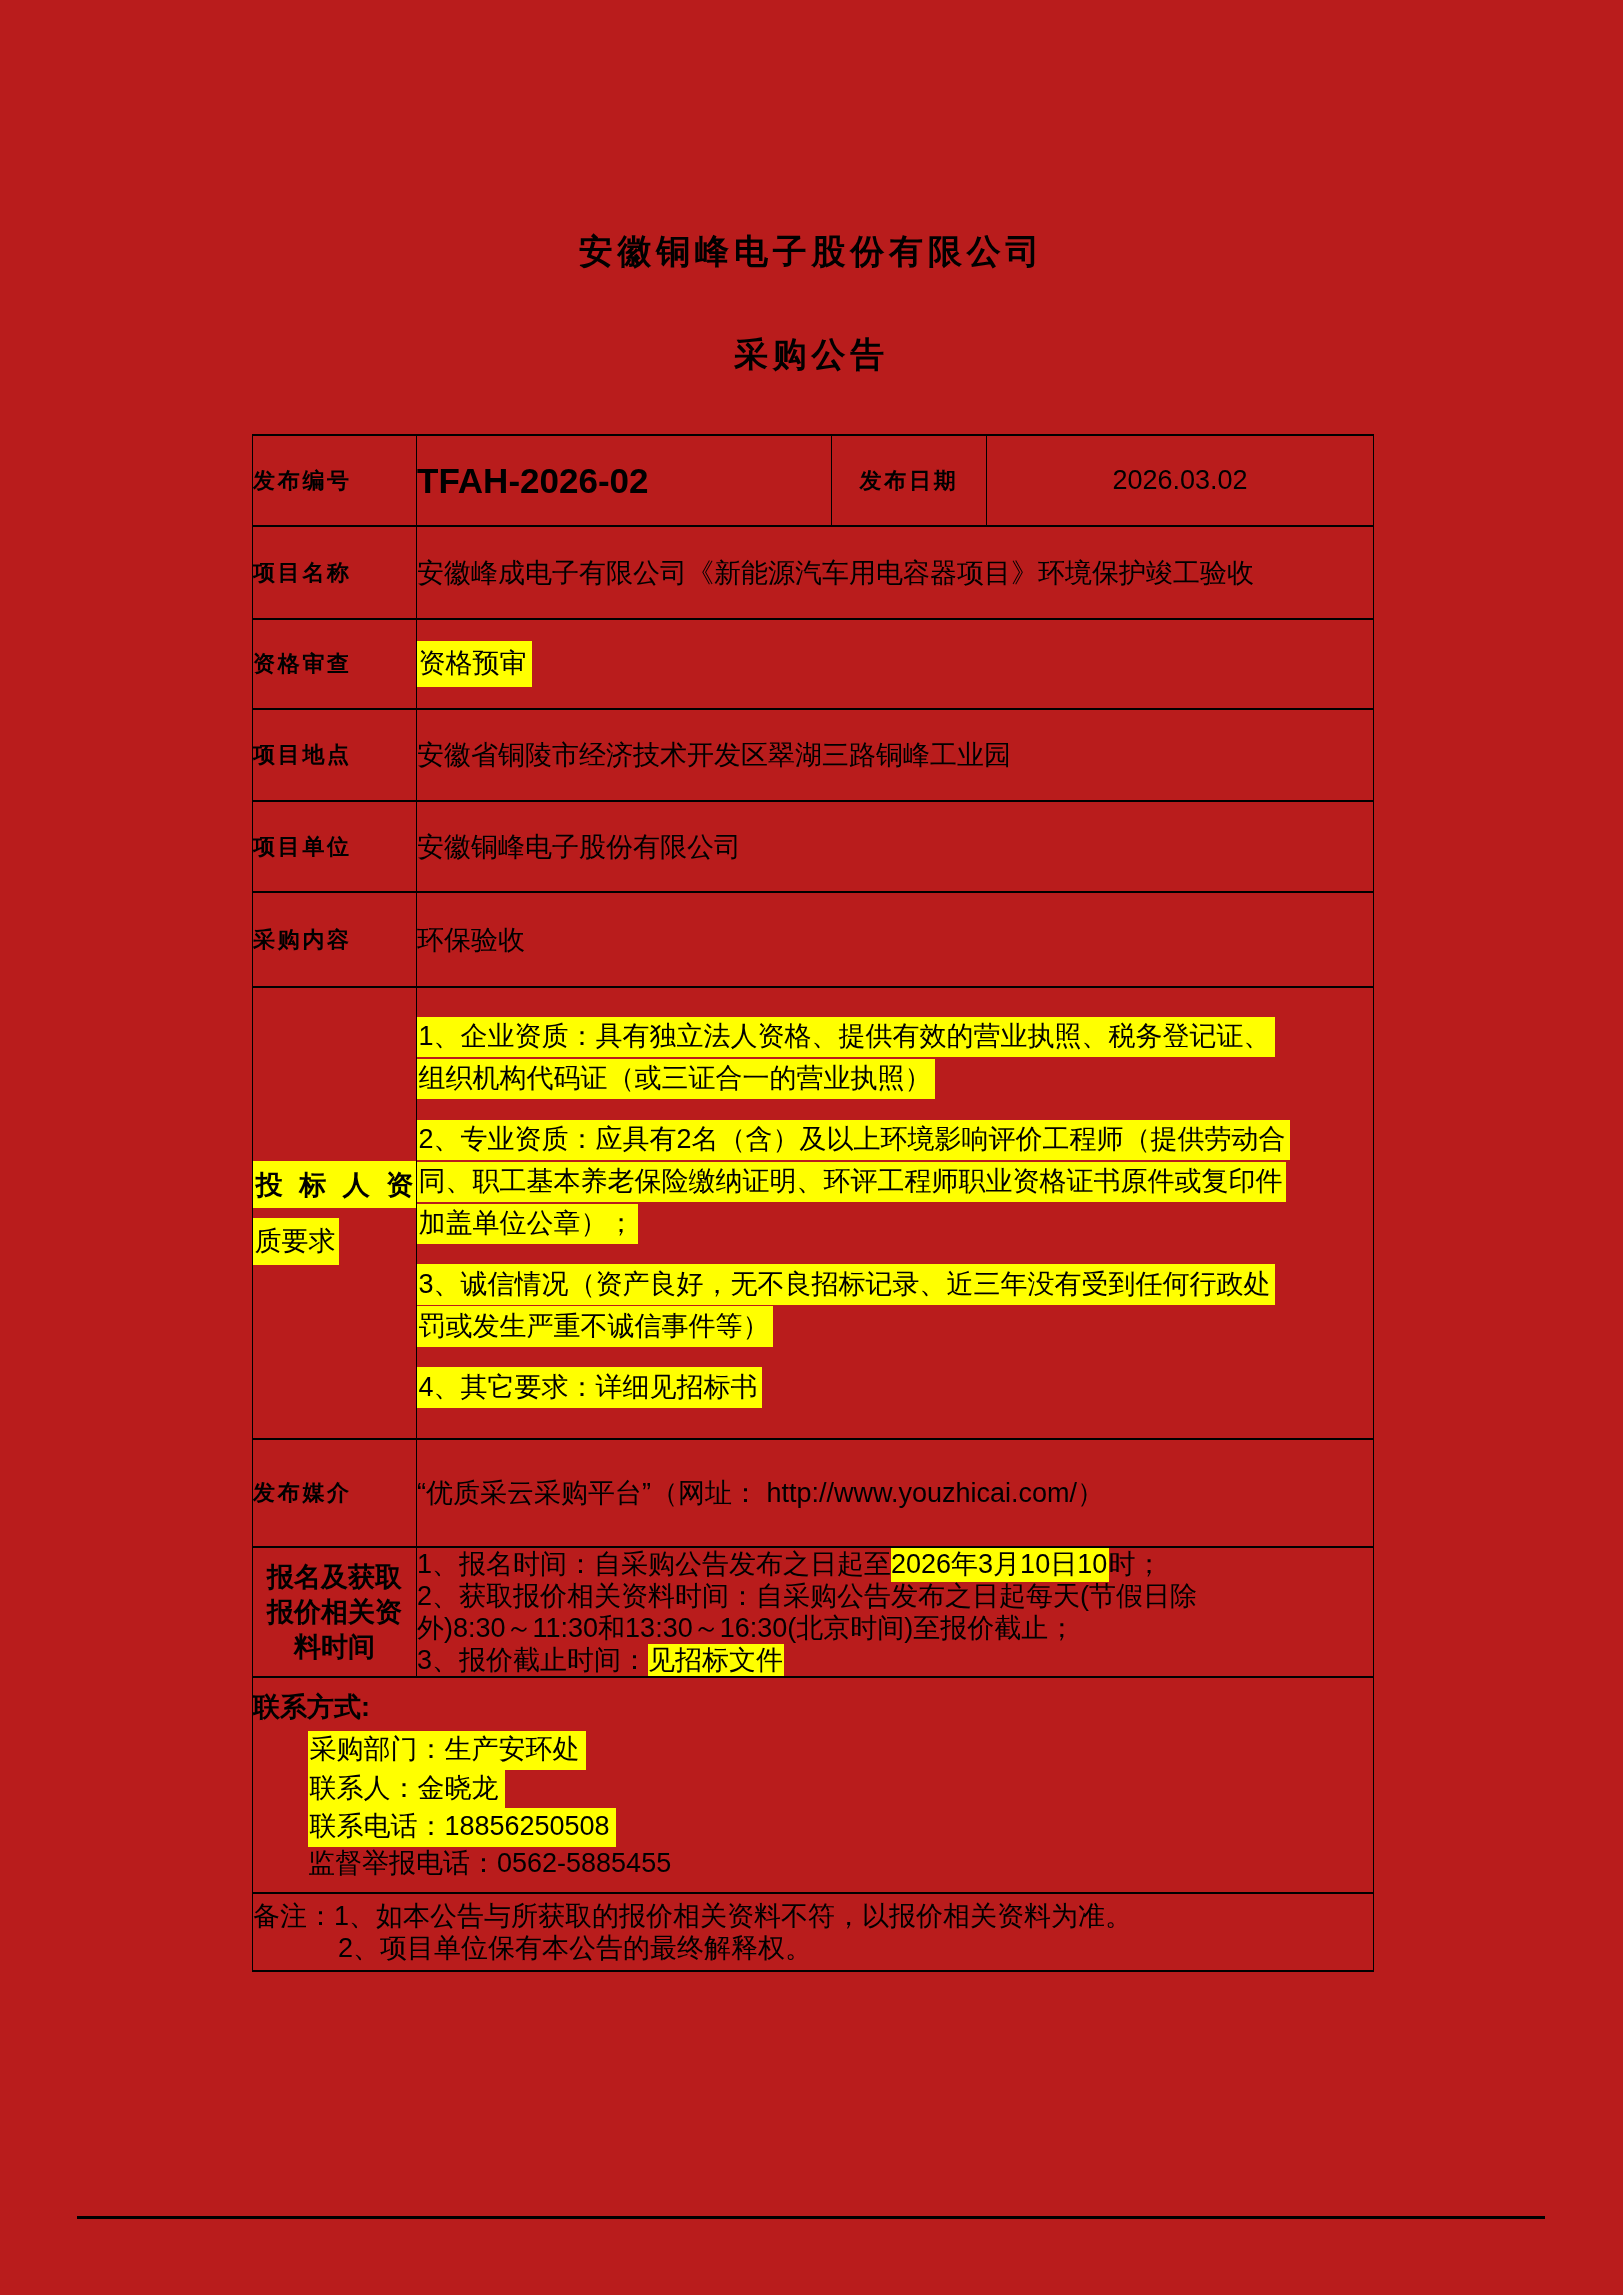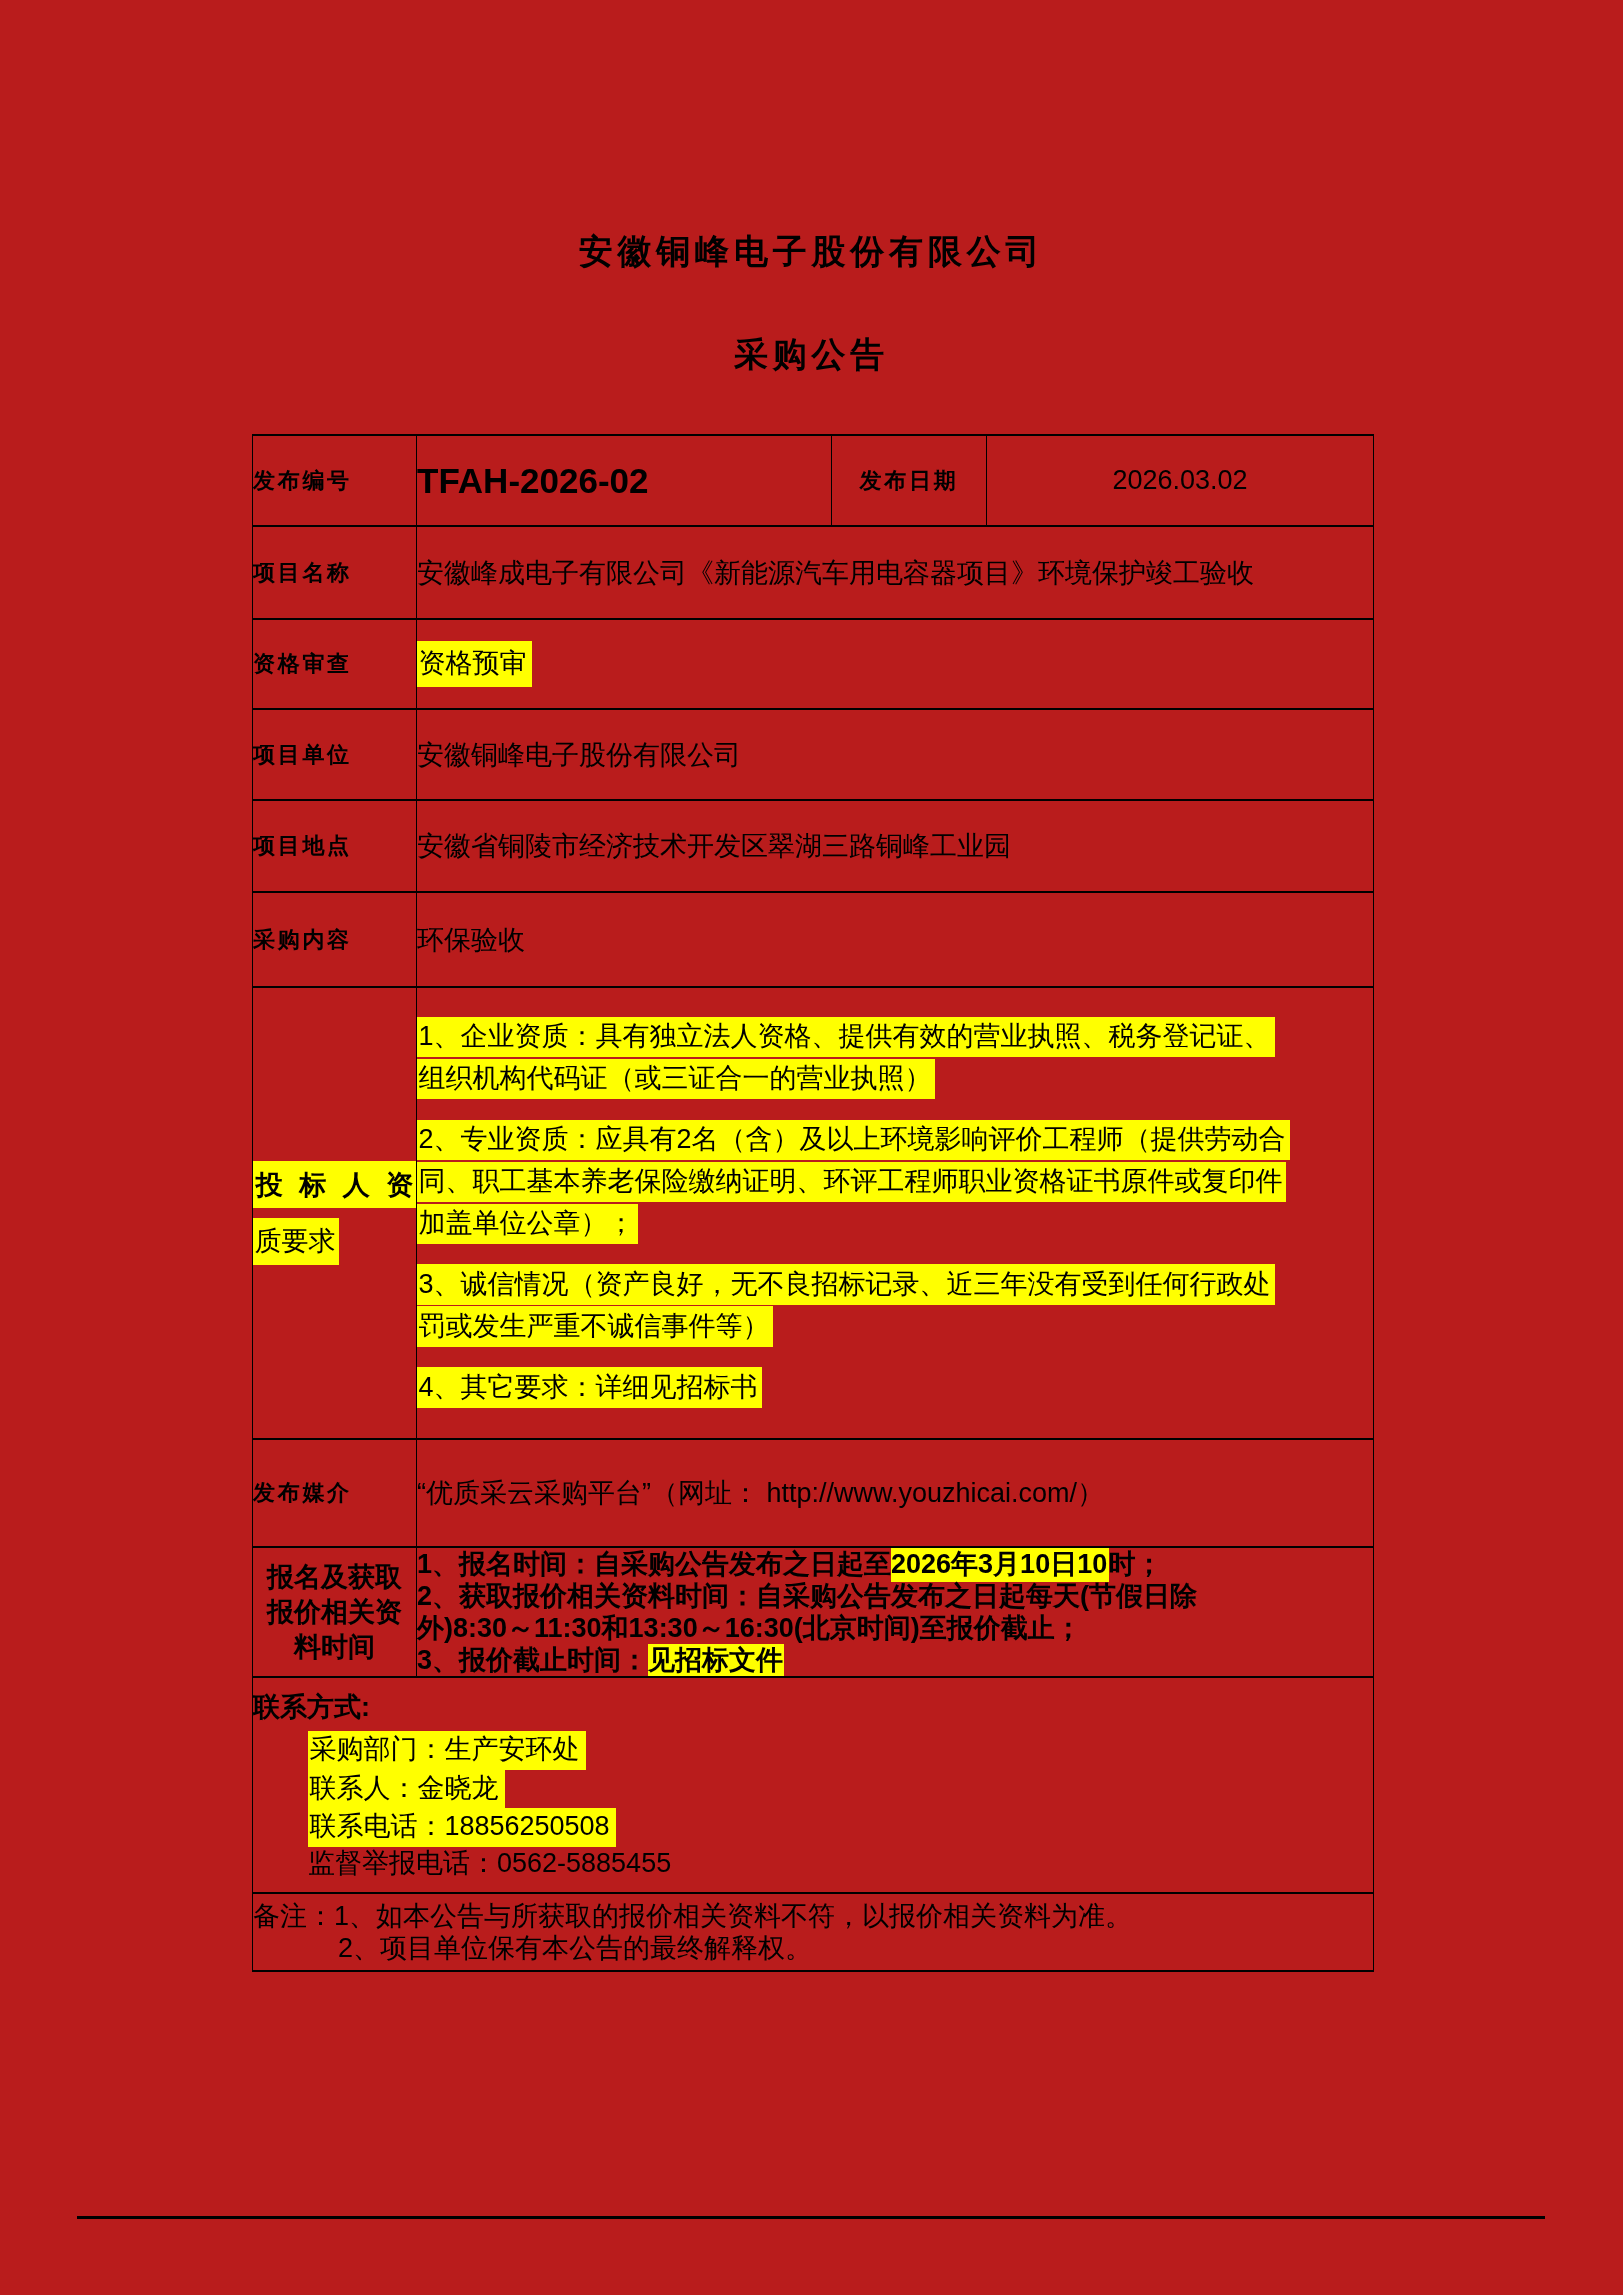--- a/index.html
+++ b/index.html
@@ -72,21 +72,21 @@
   .qline { white-space: nowrap; margin-bottom: 1.4px; line-height: 1; }
   .qline .hl { display: inline-block; padding: 6.1px 4.1px 7.5px 1.4px; }
   .qgap { height: 19px; }
 
   
   td.media-val { vertical-align: top; padding: 11px 0 0 6.8px; font-size: 27px; white-space: nowrap; }
 
   
   td.sched-lbl { vertical-align: middle; text-align: center; font-weight: bold; font-size: 27px; padding: 0 1.4px; }
   .sched-lbl-line { line-height: 35px; white-space: nowrap; }
-  td.sched-val { vertical-align: top; padding: 4.1px 0 0 4.1px; font-size: 27px; font-weight: bold; }
+  td.sched-val { vertical-align: top; padding: 4.1px 0 0 4.1px; font-size: 27px; }
   .sline { line-height: 32px; white-space: nowrap; }
   .sline .hl { padding: 1.4px 1.4px 2.7px 0; }
 
   
   td.contact-cell { vertical-align: top; padding: 5.5px 0 0 6.8px; font-size: 27px; }
   .c-head { font-weight: bold; line-height: 34px; margin-bottom: 7px; }
   .c-line { padding-left: 55px; line-height: 33px; white-space: nowrap; }
   .c-line .hl { display: inline-block; padding: 2px 6.8px 3.4px 1.4px; }
 
   
@@ -130,28 +130,28 @@
       <td class="val" colspan="3">安徽峰成电子有限公司《新能源汽车用电容器项目》环境保护竣工验收</td>
     </tr>
 
     <tr style="height:90px;">
       <td class="lbl">资格审查</td>
       <td class="val" colspan="3">
         <span class="hl" style="display:inline-block;padding:4.1px 5.5px 5.5px 1.4px;">资格预审</span>
       </td>
     </tr>
 
+    <tr style="height:92px;">
+      <td class="lbl">项目地点</td>
+      <td class="val" colspan="3">安徽省铜陵市经济技术开发区翠湖三路铜峰工业园</td>
+    </tr>
+
     <tr style="height:91px;">
       <td class="lbl">项目单位</td>
       <td class="val" colspan="3">安徽铜峰电子股份有限公司</td>
-    </tr>
-
-    <tr style="height:92px;">
-      <td class="lbl">项目地点</td>
-      <td class="val" colspan="3">安徽省铜陵市经济技术开发区翠湖三路铜峰工业园</td>
     </tr>
 
     <tr style="height:95px;">
       <td class="lbl">采购内容</td>
       <td class="val" colspan="3">环保验收</td>
     </tr>
 
     <tr style="height:452px;">
       <td class="qual-lbl">
         <div class="qlbl-line1">投标人资</div>

